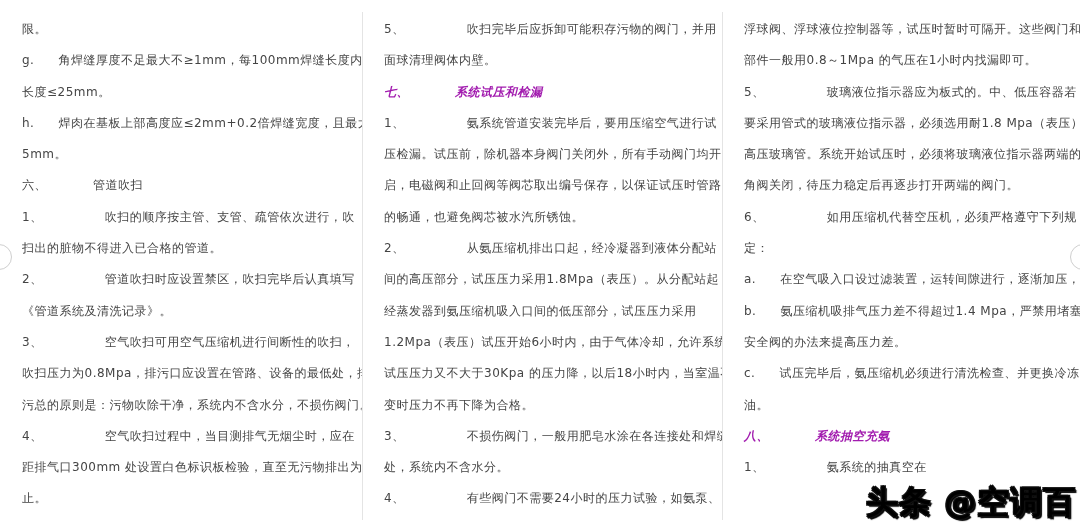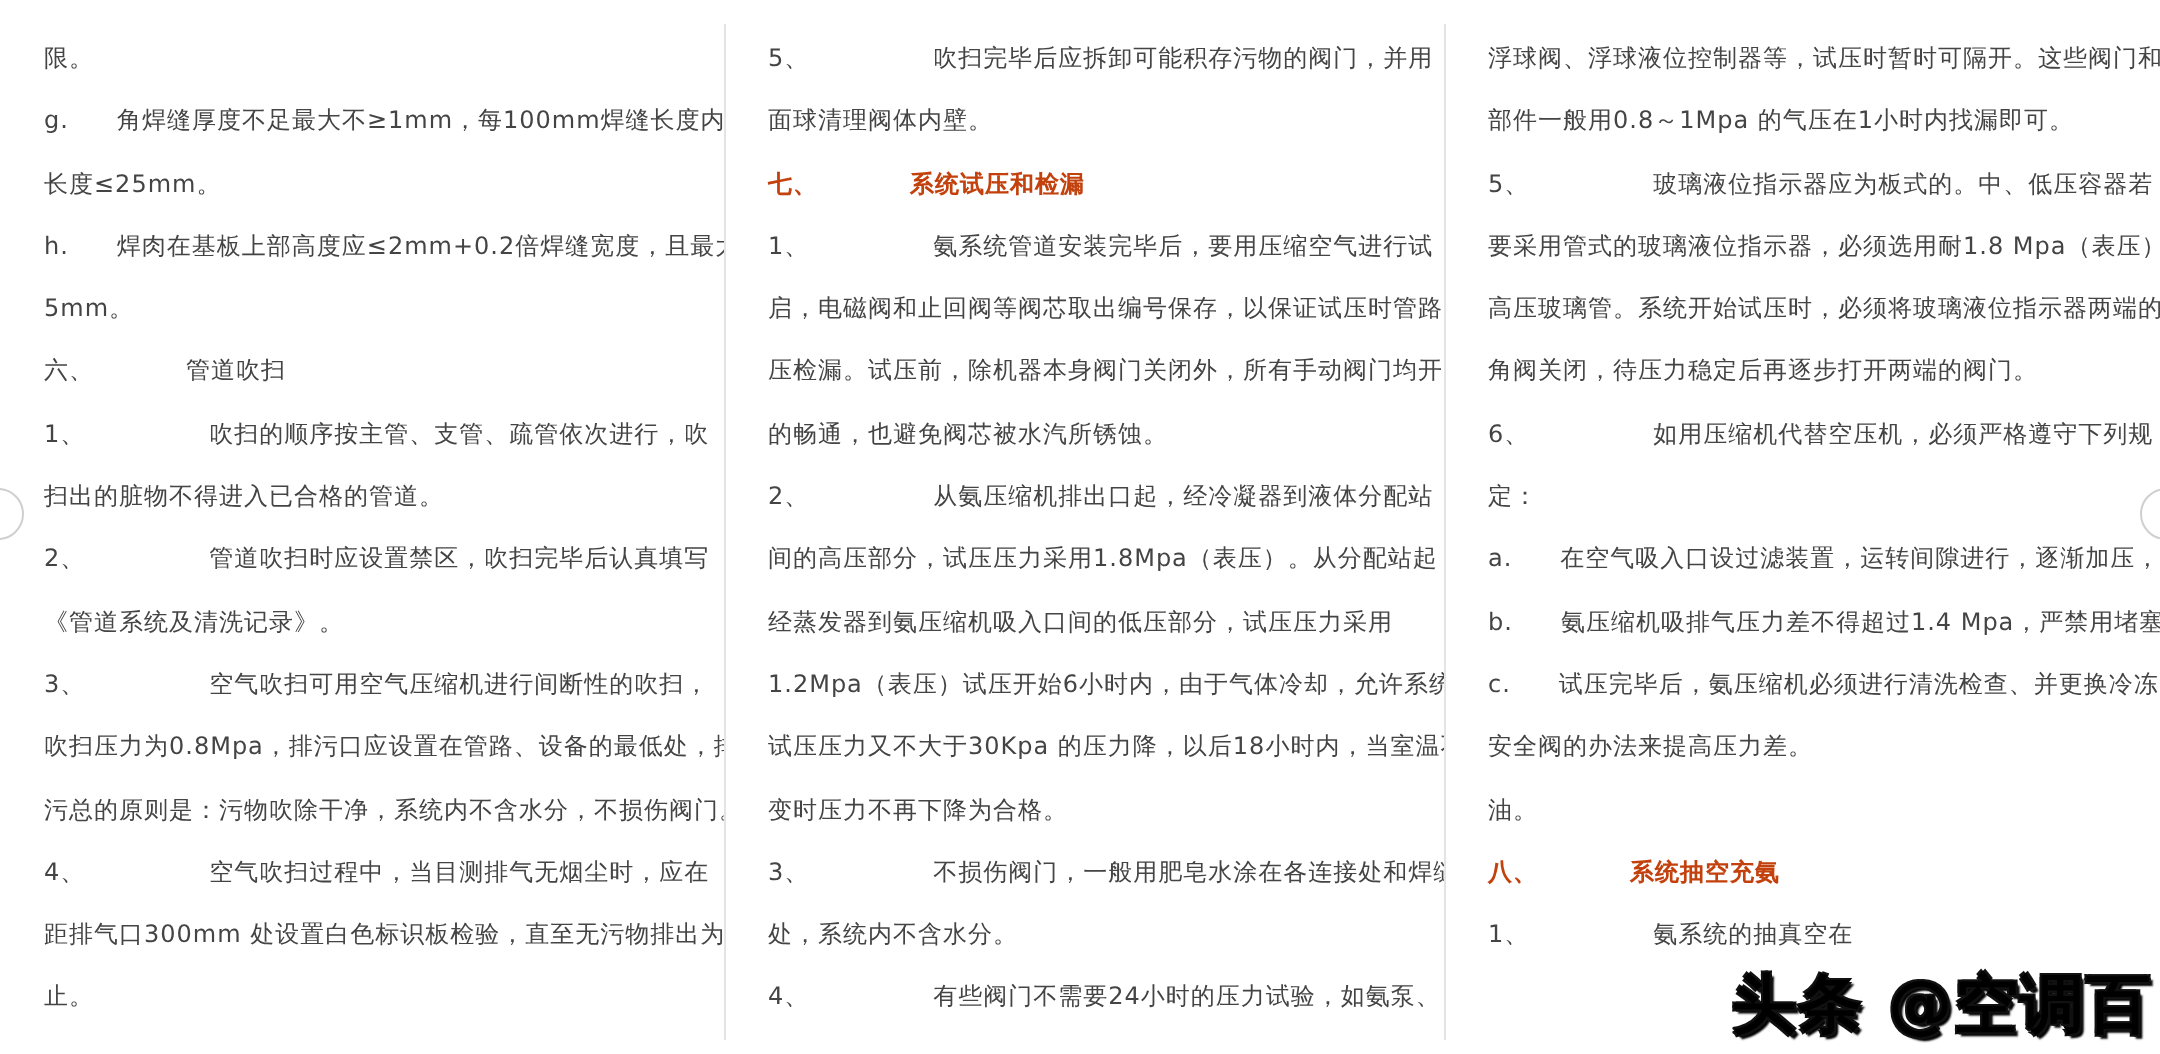--- a/index.html
+++ b/index.html
@@ -24,21 +24,21 @@
     position: absolute; top: 14px; left: 22px; width: 320px;
   }
   .line {
     height: 31.3px; line-height: 31.3px; font-size: 12px;
     white-space: nowrap; letter-spacing: 0.5px; color: #444;
   }
   .line .num { display: inline-block; }
   .line .gap-s { display: inline-block; width: 24px; }
   .line .gap-l { display: inline-block; width: 62px; }
   .line .gap-h { display: inline-block; width: 46px; }
-  .line.heading { font-weight: bold; color: #c2410c; }
+  .line.heading { font-weight: bold; color: #a21caf; font-style: italic; }
   .nav-arrow {
     position: absolute; top: 244px; width: 24px; height: 24px;
     border: 1px solid #cfcfcf; border-radius: 50%; background: #fff;
   }
   .nav-arrow.left { left: -14px; }
   .nav-arrow.right { left: 1070px; }
   .watermark {
     position: absolute; left: 866px; top: 481px;
     font-size: 32px; font-weight: bold; color: #000000;
     font-family: "DejaVu Sans", sans-serif;
@@ -69,22 +69,22 @@
       <div class="line"><span>止。</span></div>
     </div>
 </div>
 <div class="divider d1"></div>
 <div class="page p2">
   <div class="lines">
       <div class="line"><span class="num">5、</span><span class="gap-l"></span><span>吹扫完毕后应拆卸可能积存污物的阀门，并用</span></div>
       <div class="line"><span>面球清理阀体内壁。</span></div>
       <div class="line heading"><span class="num">七、</span><span class="gap-h"></span><span>系统试压和检漏</span></div>
       <div class="line"><span class="num">1、</span><span class="gap-l"></span><span>氨系统管道安装完毕后，要用压缩空气进行试</span></div>
+      <div class="line"><span>压检漏。试压前，除机器本身阀门关闭外，所有手动阀门均开</span></div>
       <div class="line"><span>启，电磁阀和止回阀等阀芯取出编号保存，以保证试压时管路</span></div>
-      <div class="line"><span>压检漏。试压前，除机器本身阀门关闭外，所有手动阀门均开</span></div>
       <div class="line"><span>的畅通，也避免阀芯被水汽所锈蚀。</span></div>
       <div class="line"><span class="num">2、</span><span class="gap-l"></span><span>从氨压缩机排出口起，经冷凝器到液体分配站</span></div>
       <div class="line"><span>间的高压部分，试压压力采用1.8Mpa（表压）。从分配站起，</span></div>
       <div class="line"><span>经蒸发器到氨压缩机吸入口间的低压部分，试压压力采用</span></div>
       <div class="line"><span>1.2Mpa（表压）试压开始6小时内，由于气体冷却，允许系统</span></div>
       <div class="line"><span>试压压力又不大于30Kpa 的压力降，以后18小时内，当室温不</span></div>
       <div class="line"><span>变时压力不再下降为合格。</span></div>
       <div class="line"><span class="num">3、</span><span class="gap-l"></span><span>不损伤阀门，一般用肥皂水涂在各连接处和焊缝</span></div>
       <div class="line"><span>处，系统内不含水分。</span></div>
       <div class="line"><span class="num">4、</span><span class="gap-l"></span><span>有些阀门不需要24小时的压力试验，如氨泵、</span></div>
@@ -96,22 +96,22 @@
       <div class="line"><span>浮球阀、浮球液位控制器等，试压时暂时可隔开。这些阀门和</span></div>
       <div class="line"><span>部件一般用0.8～1Mpa 的气压在1小时内找漏即可。</span></div>
       <div class="line"><span class="num">5、</span><span class="gap-l"></span><span>玻璃液位指示器应为板式的。中、低压容器若</span></div>
       <div class="line"><span>要采用管式的玻璃液位指示器，必须选用耐1.8 Mpa（表压）的</span></div>
       <div class="line"><span>高压玻璃管。系统开始试压时，必须将玻璃液位指示器两端的</span></div>
       <div class="line"><span>角阀关闭，待压力稳定后再逐步打开两端的阀门。</span></div>
       <div class="line"><span class="num">6、</span><span class="gap-l"></span><span>如用压缩机代替空压机，必须严格遵守下列规</span></div>
       <div class="line"><span>定：</span></div>
       <div class="line"><span class="num">a.</span><span class="gap-s"></span><span>在空气吸入口设过滤装置，运转间隙进行，逐渐加压，</span></div>
       <div class="line"><span class="num">b.</span><span class="gap-s"></span><span>氨压缩机吸排气压力差不得超过1.4 Mpa，严禁用堵塞</span></div>
+      <div class="line"><span>安全阀的办法来提高压力差。</span></div>
       <div class="line"><span class="num">c.</span><span class="gap-s"></span><span>试压完毕后，氨压缩机必须进行清洗检查、并更换冷冻</span></div>
-      <div class="line"><span>安全阀的办法来提高压力差。</span></div>
       <div class="line"><span>油。</span></div>
       <div class="line heading"><span class="num">八、</span><span class="gap-h"></span><span>系统抽空充氨</span></div>
       <div class="line"><span class="num">1、</span><span class="gap-l"></span><span>氨系统的抽真空在</span></div>
     </div>
 </div>
 
 <div class="nav-arrow left"></div>
 <div class="nav-arrow right"></div>
 
 <div class="watermark">头条 @空调百家</div>

